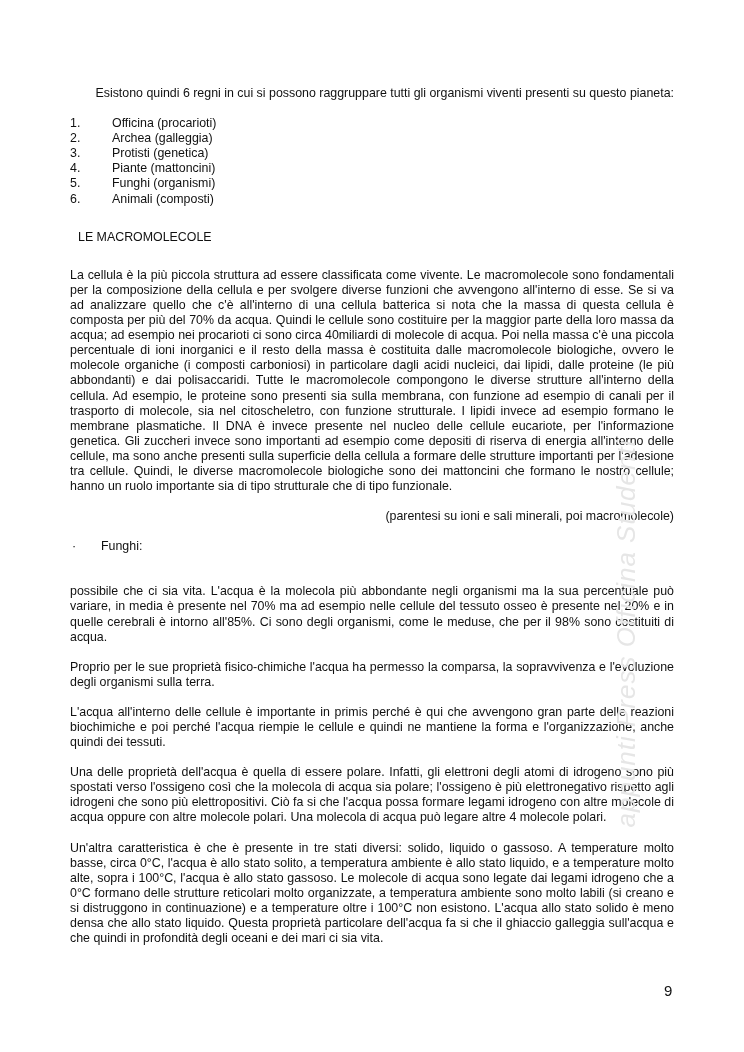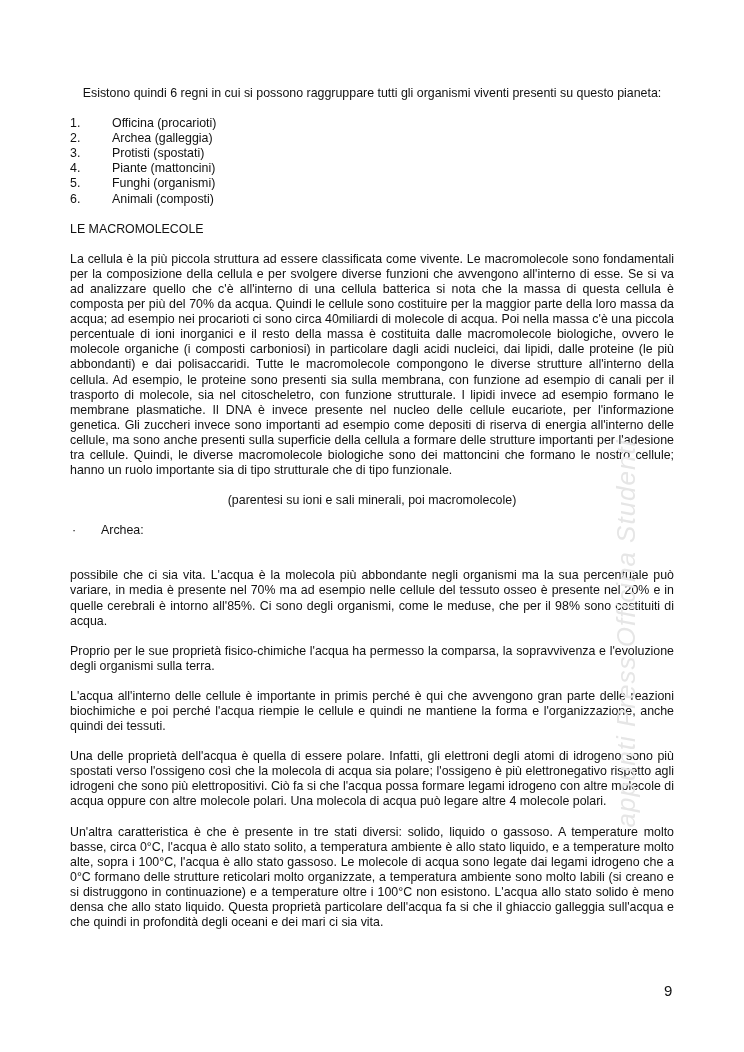--- a/index.html
+++ b/index.html
@@ -3,28 +3,28 @@
 <meta charset="utf-8">
 <style>
   html, body { margin: 0; padding: 0; background: #ffffff; }
   body {
     width: 744px; height: 1052px; position: relative; overflow: hidden;
     font-family: "Liberation Sans", sans-serif;
     color: #111111;
   }
   .page { position: absolute; left: 70px; top: 86px; width: 604px; font-size: 12.4px; line-height: 15.1px; }
   .p { margin: 0; text-align: justify; }
-  .p.left { text-align: center; }
+  .p.left { text-align: right; }
   .gap { height: 15px; }
   .list { margin: 0; padding: 0; list-style: none; }
   .list li { display: flex; height: 15.1px; }
   .list .num { width: 42px; }
   .bullet-row { display: flex; }
   .bullet-row .dot { width: 29px; padding-left: 2px; }
-  .heading { margin: 0; }
+  .heading { margin: 8px; }
   .page-number { position: absolute; left: 664px; top: 982px; font-size: 15px; }
   .watermark {
     position: absolute; left: 496px; top: 682px; width: 260px;
     transform: rotate(-90deg); transform-origin: center center;
     font-family: "Liberation Sans", sans-serif; font-style: italic;
     font-size: 26px; color: #e6e6e6; letter-spacing: 1px; white-space: nowrap;
   }
 </style>
 </head>
 <body>
@@ -36,21 +36,21 @@
     <li>
         <span class="num">1.</span>
         <span>Officina (procarioti)</span>
       </li>
     <li>
         <span class="num">2.</span>
         <span>Archea (galleggia)</span>
       </li>
     <li>
         <span class="num">3.</span>
-        <span>Protisti (spostati)</span>
+        <span>Protisti (genetica)</span>
       </li>
     <li>
         <span class="num">4.</span>
         <span>Piante (mattoncini)</span>
       </li>
     <li>
         <span class="num">5.</span>
         <span>Funghi (organismi)</span>
       </li>
     <li>
@@ -60,21 +60,21 @@
   </ul>
   <div class="gap"></div>
   <p class="heading">LE MACROMOLECOLE</p>
   <div class="gap"></div>
   <p class="p">La cellula è la più piccola struttura ad essere classificata come vivente. Le macromolecole sono fondamentali per la composizione della cellula e per svolgere diverse funzioni che avvengono all'interno di esse. Se si va ad analizzare quello che c'è all'interno di una cellula batterica si nota che la massa di questa cellula è composta per più del 70% da acqua. Quindi le cellule sono costituire per la maggior parte della loro massa da acqua; ad esempio nei procarioti ci sono circa 40miliardi di molecole di acqua. Poi nella massa c'è una piccola percentuale di ioni inorganici e il resto della massa è costituita dalle macromolecole biologiche, ovvero le molecole organiche (i composti carboniosi) in particolare dagli acidi nucleici, dai lipidi, dalle proteine (le più abbondanti) e dai polisaccaridi. Tutte le macromolecole compongono le diverse strutture all'interno della cellula. Ad esempio, le proteine sono presenti sia sulla membrana, con funzione ad esempio di canali per il trasporto di molecole, sia nel citoscheletro, con funzione strutturale. I lipidi invece ad esempio formano le membrane plasmatiche. Il DNA è invece presente nel nucleo delle cellule eucariote, per l'informazione genetica. Gli zuccheri invece sono importanti ad esempio come depositi di riserva di energia all'interno delle cellule, ma sono anche presenti sulla superficie della cellula a formare delle strutture importanti per l'adesione tra cellule. Quindi, le diverse macromolecole biologiche sono dei mattoncini che formano le nostro cellule; hanno un ruolo importante sia di tipo strutturale che di tipo funzionale.</p>
   <div class="gap"></div>
   <p class="p left">(parentesi su ioni e sali minerali, poi macromolecole)</p>
   <div class="gap"></div>
   <div class="bullet-row">
     <span class="dot">·</span>
-    <span>Archea:</span>
+    <span>Funghi:</span>
   </div>
   <div class="gap"></div>
   <div class="gap"></div>
   <p class="p">possibile che ci sia vita. L'acqua è la molecola più abbondante negli organismi ma la sua percentuale può variare, in media è presente nel 70% ma ad esempio nelle cellule del tessuto osseo è presente nel 20% e in quelle cerebrali è intorno all'85%. Ci sono degli organismi, come le meduse, che per il 98% sono costituiti di acqua.</p>
   <div class="gap"></div>
   <p class="p">Proprio per le sue proprietà fisico-chimiche l'acqua ha permesso la comparsa, la sopravvivenza e l'evoluzione degli organismi sulla terra.</p>
   <div class="gap"></div>
   <p class="p">L'acqua all'interno delle cellule è importante in primis perché è qui che avvengono gran parte delle reazioni biochimiche e poi perché l'acqua riempie le cellule e quindi ne mantiene la forma e l'organizzazione, anche quindi dei tessuti.</p>
   <div class="gap"></div>
   <p class="p">Una delle proprietà dell'acqua è quella di essere polare. Infatti, gli elettroni degli atomi di idrogeno sono più spostati verso l'ossigeno così che la molecola di acqua sia polare; l'ossigeno è più elettronegativo rispetto agli idrogeni che sono più elettropositivi. Ciò fa si che l'acqua possa formare legami idrogeno con altre molecole di acqua oppure con altre molecole polari. Una molecola di acqua può legare altre 4 molecole polari.</p>

